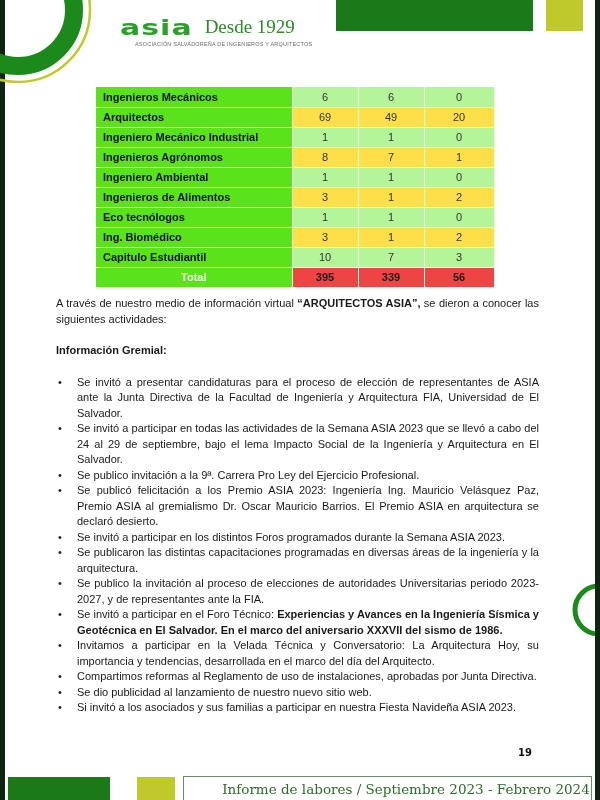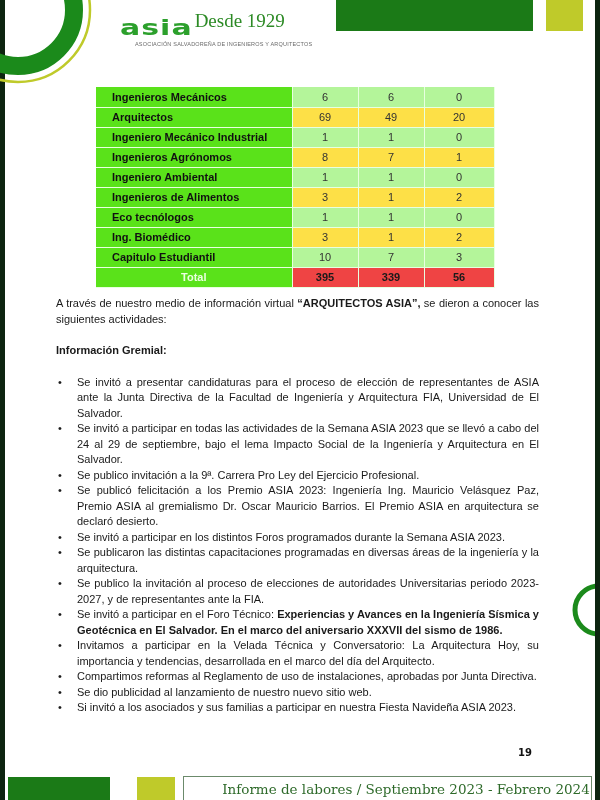--- a/index.html
+++ b/index.html
@@ -8,30 +8,30 @@
 
     .edge-left { position: absolute; left: 0; top: 0; width: 5px; height: 800px; background: #0d2410; }
     .edge-right { position: absolute; right: 0; top: 0; width: 5px; height: 800px; background: #0d2410; }
 
     .deco-arc { position: absolute; left: 0; top: 0; width: 110px; height: 110px; overflow: hidden; }
     .deco-arc svg { display: block; }
 
     .deco-arc-right { position: absolute; right: 5px; top: 580px; width: 28px; height: 60px; overflow: hidden; }
 
     .logo { position: absolute; left: 120px; top: 10px; }
-    .logo-main { display: flex; align-items: flex-start; }
+    .logo-main { display: flex; align-items: flex-end; }
     .logo-asia { font-family: "DejaVu Sans", sans-serif; font-weight: bold; font-size: 30px; color: #2ca02c; letter-spacing: 1px; line-height: 28px; transform: scaleY(0.72); transform-origin: bottom; }
-    .logo-desde { font-family: "Liberation Serif", serif; font-size: 19px; color: #2c8a25; margin-left: 2px; line-height: 22px; }
+    .logo-desde { font-family: "Liberation Serif", serif; font-size: 19px; color: #2c8a25; margin-left: 12px; line-height: 22px; }
     .logo-sub { font-size: 5.5px; color: #6a6a6a; letter-spacing: 0.2px; margin-top: 3px; margin-left: 15px; white-space: nowrap; }
 
     .top-bar-green { position: absolute; left: 336px; top: 0; width: 197px; height: 31px; background: #1b7a17; }
     .top-bar-yellow { position: absolute; left: 546px; top: 0; width: 37px; height: 31px; background: #bfca2a; }
 
     table.stats { position: absolute; left: 96px; top: 87px; border-collapse: collapse; font-size: 11px; }
-    table.stats td { height: 20px; border-bottom: 1px solid #e8ffe0; border-right: 1px solid #e8ffe0; padding: 0 16px; }
+    table.stats td { height: 20px; border-bottom: 1px solid #e8ffe0; border-right: 1px solid #e8ffe0; padding: 0 7px; }
     table.stats td.label { width: 196px; background: #5ae21a; font-weight: bold; color: #111; }
     table.stats td.num { width: 66px; text-align: center; color: #333; }
     table.stats tr.odd td.num { background: #b4f59a; }
     table.stats tr.even td.num { background: #fde047; }
     table.stats tr.total td.label { text-align: center; color: #eaffe0; font-weight: bold; }
     table.stats tr.total td.num { font-weight: bold; color: #1a1a1a; background: #ef4444; }
     table.stats td.num.last { width: 70px; }
 
     .content { position: absolute; left: 56px; top: 296px; width: 483px; font-size: 11px; line-height: 15.5px; color: #1a1a1a; }
     .intro { text-align: justify; }

